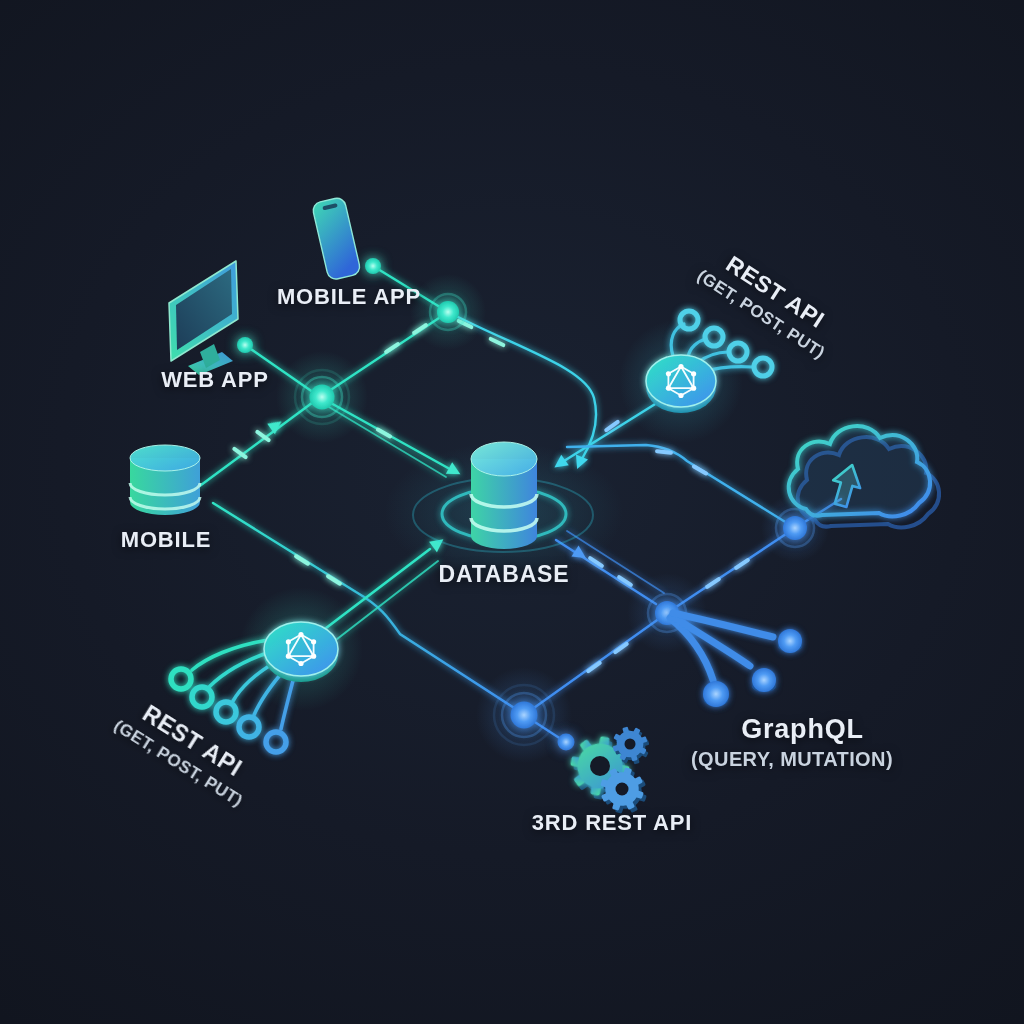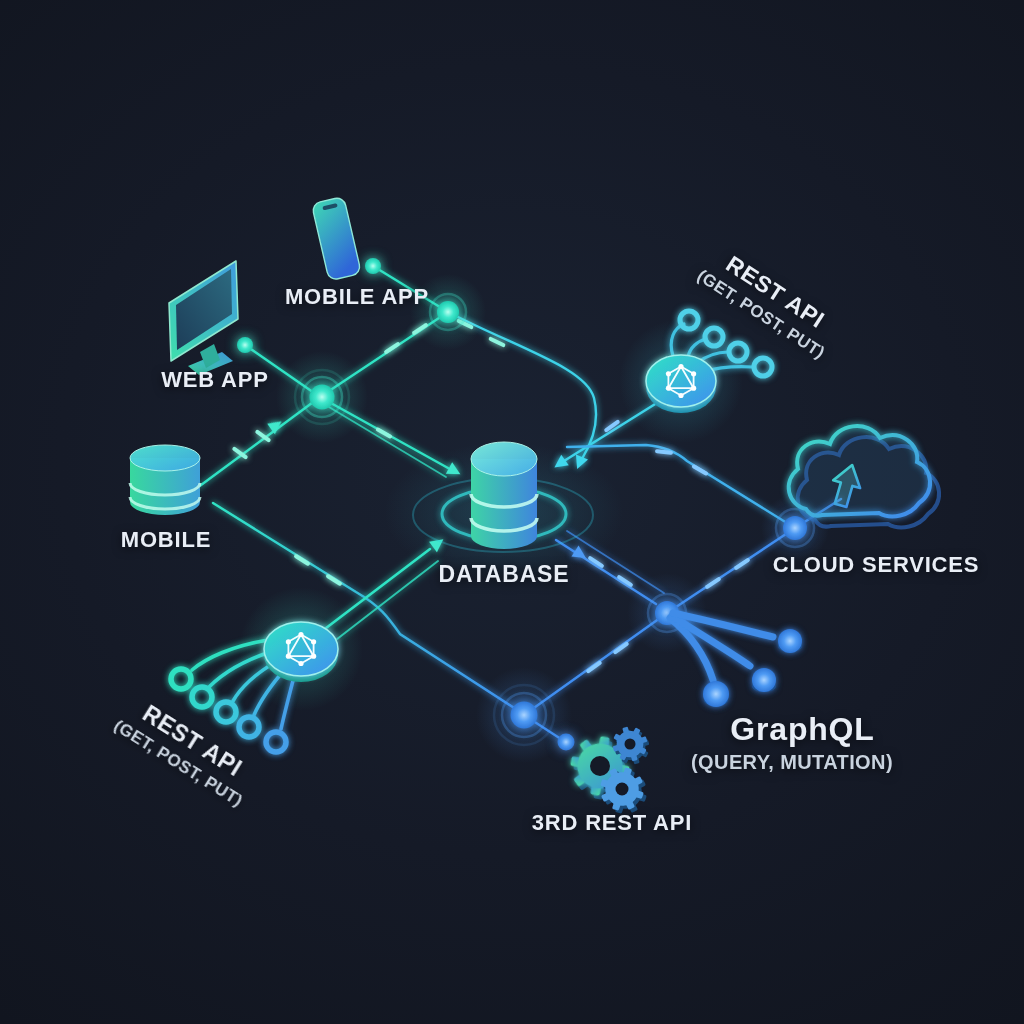--- a/index.html
+++ b/index.html
@@ -12,21 +12,21 @@
   .lbl{
     position:absolute;transform:translate(-50%,-50%);
     color:#e9eef6;font-weight:700;font-size:22px;letter-spacing:.8px;white-space:nowrap;
     text-shadow:0 2px 10px rgba(0,0,0,.6);
   }
   .lbl .sub{display:block;text-align:center;font-size:17px;font-weight:600;color:#c9d3df;letter-spacing:.4px;margin-top:3px;}
   .lbl.big{font-size:23px;text-align:right;}
   .lbl.rot33{transform:translate(-50%,-50%) rotate(33deg);text-align:center;}
   .lbl.rot32{transform:translate(-50%,-50%) rotate(32deg);text-align:center;}
   .lbl.center{text-align:center;}
-  .lbl .gq{font-size:32px;margin-left:21px;}
+  .lbl .gq{font-size:27px;margin-left:21px;}
 </style>
 </head>
 <body>
 
 <div class="stage">
 
 <svg width="1024" height="1024" viewBox="0 0 1024 1024">
   <defs>
     <filter id="glow" x="-60%" y="-60%" width="220%" height="220%">
       <feGaussianBlur stdDeviation="3.2" result="b"></feGaussianBlur>
@@ -320,27 +320,26 @@
     <use href="#gear8" fill="#3e86d2" transform="translate(630,744) scale(0.62) rotate(28)"></use>
     <circle cx="630" cy="744" r="5.5" fill="#151a27"></circle>
     <use href="#gear8" fill="#1b4c7a" transform="translate(625,792) scale(0.78) rotate(18)"></use>
     <use href="#gear8" fill="#4e9de4" transform="translate(622,789) scale(0.78) rotate(18)"></use>
     <circle cx="622" cy="789" r="6.5" fill="#151a27"></circle>
   </g>
 </svg>
 
   <div class="lbl" style="left:215px;top:380px">WEB APP</div>
 
-  <div class="lbl" style="left:357px;top:297px">MOBILE APP</div>
+  <div class="lbl" style="left:349px;top:297px">MOBILE APP</div>
 
   <div class="lbl" style="left:166px;top:540px">MOBILE</div>
 
   <div class="lbl big" style="left:504px;top:574px">DATABASE</div>
 
-  <div class="lbl" style="left:876px;top:565px">CLOUD SERVICES</div>
 
   <div class="lbl big rot33 center" style="left:769px;top:302px">
     <span>REST API</span>
     <span class="sub">(GET, POST, PUT)</span>
   </div>
 
   <div class="lbl big rot32 center" style="left:186px;top:751px">
     <span>REST API</span>
     <span class="sub">(GET, POST, PUT)</span>
   </div>

